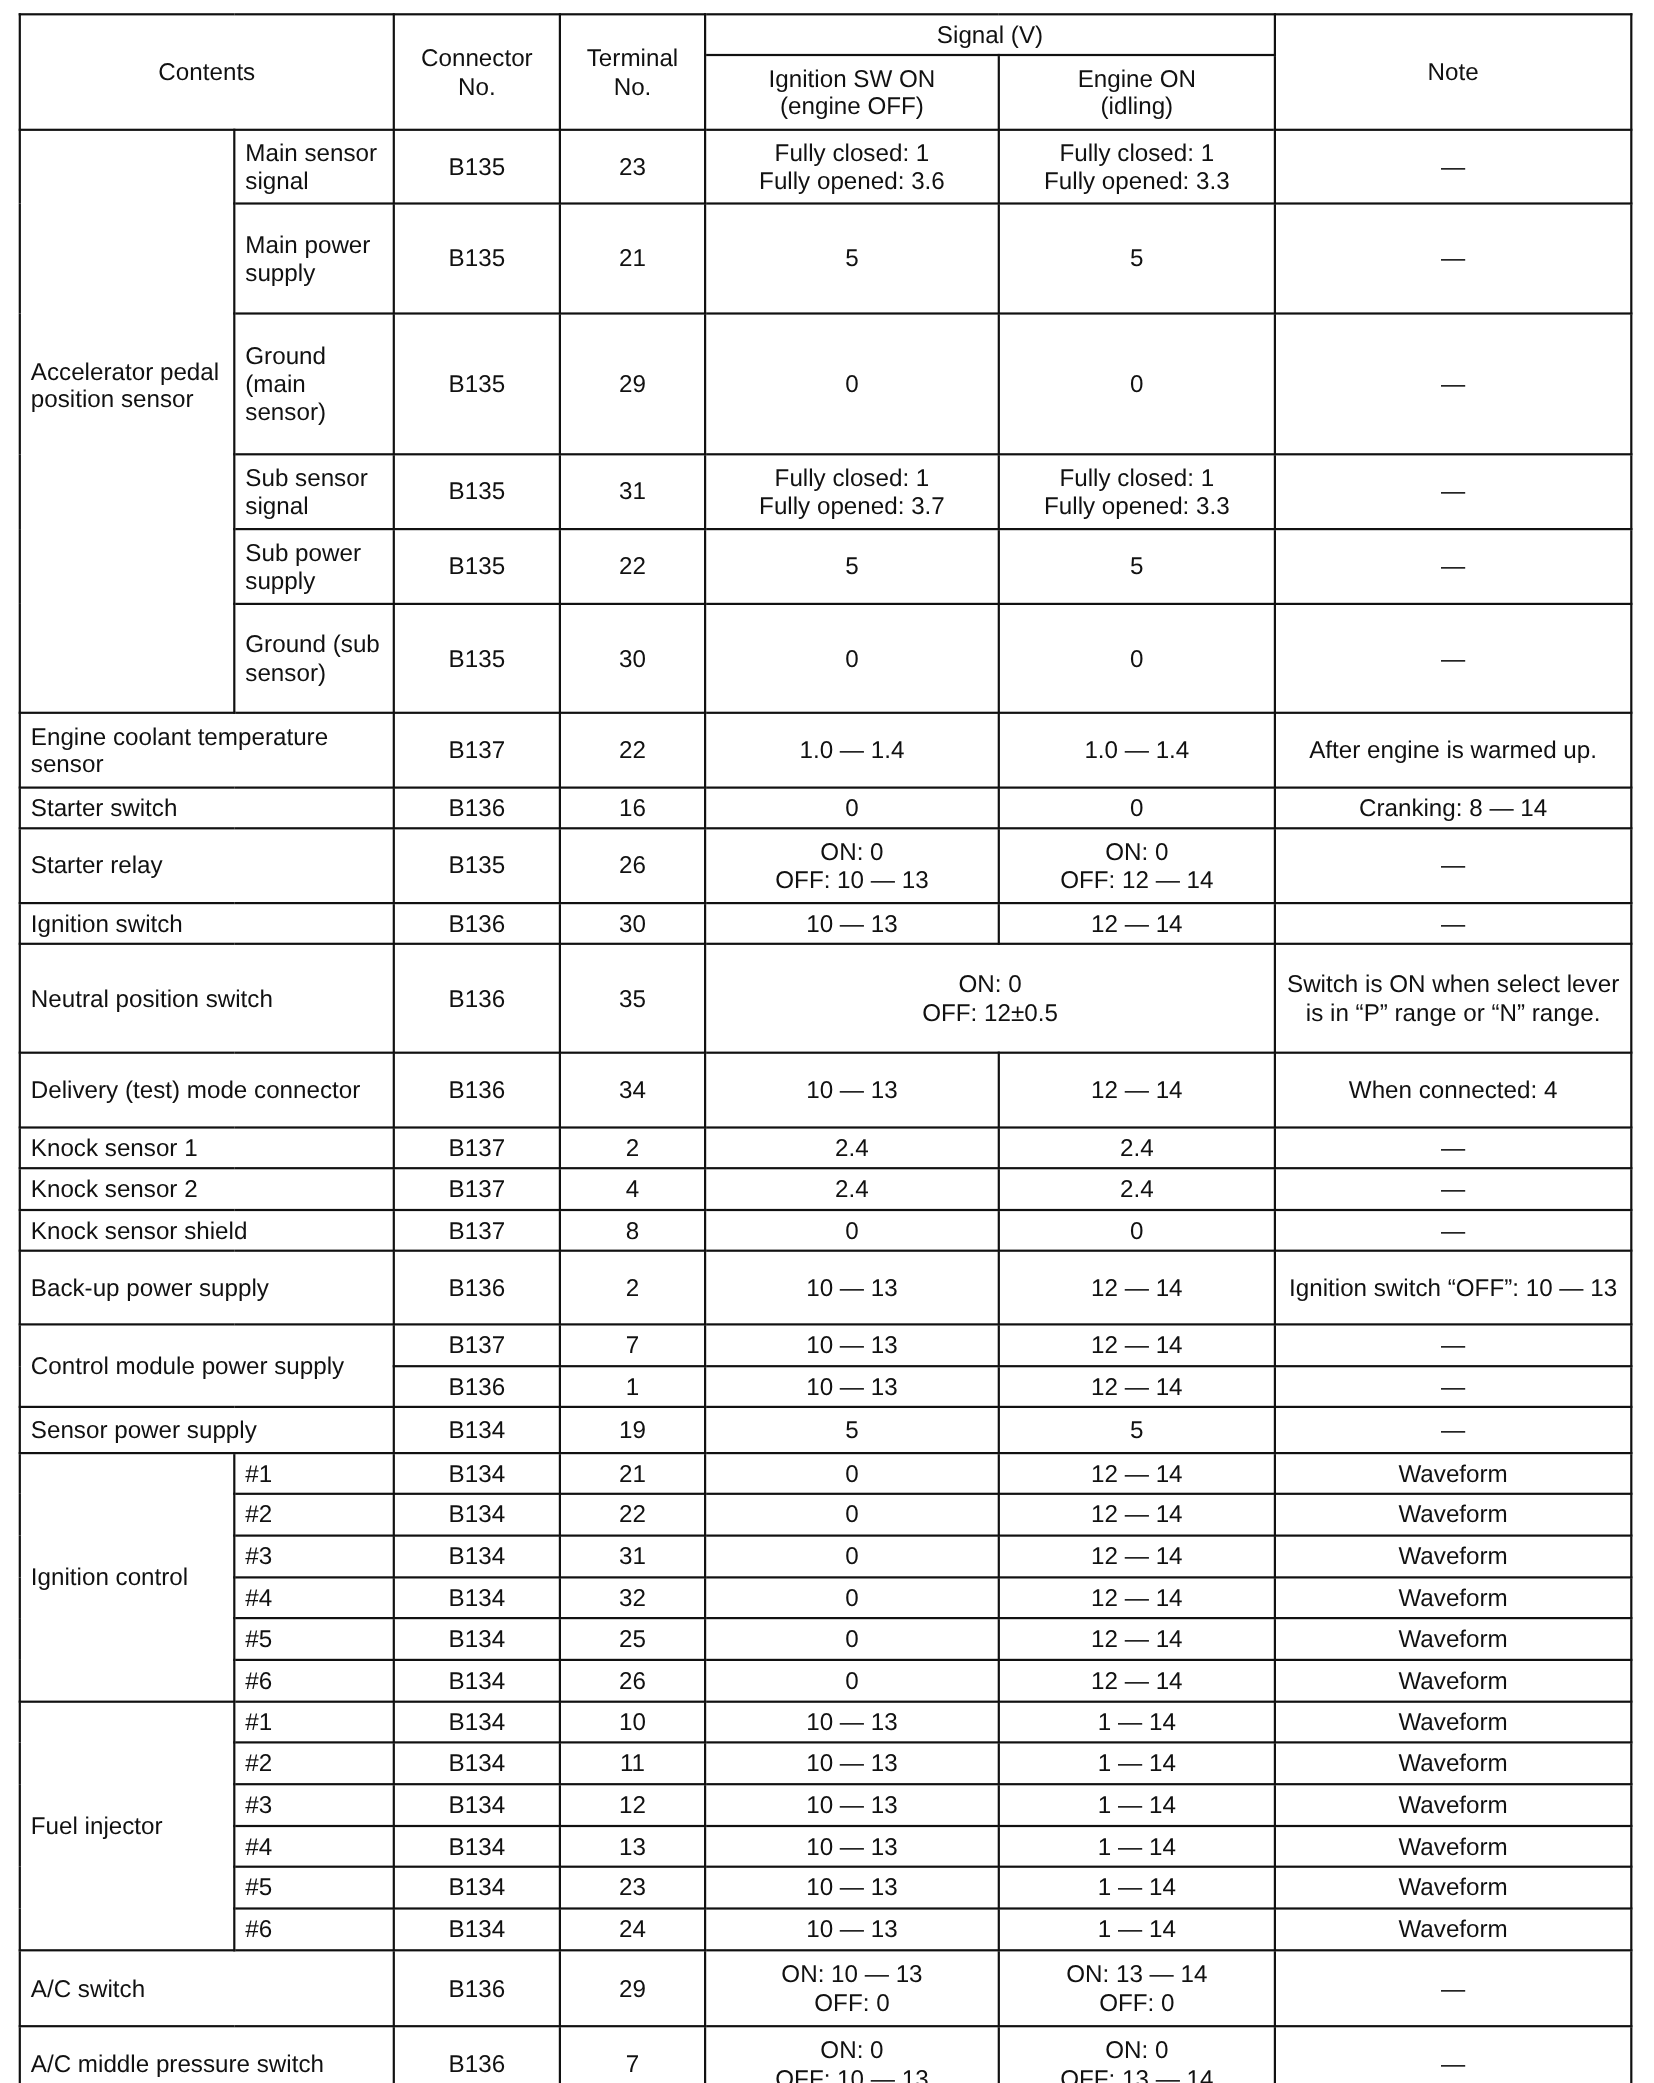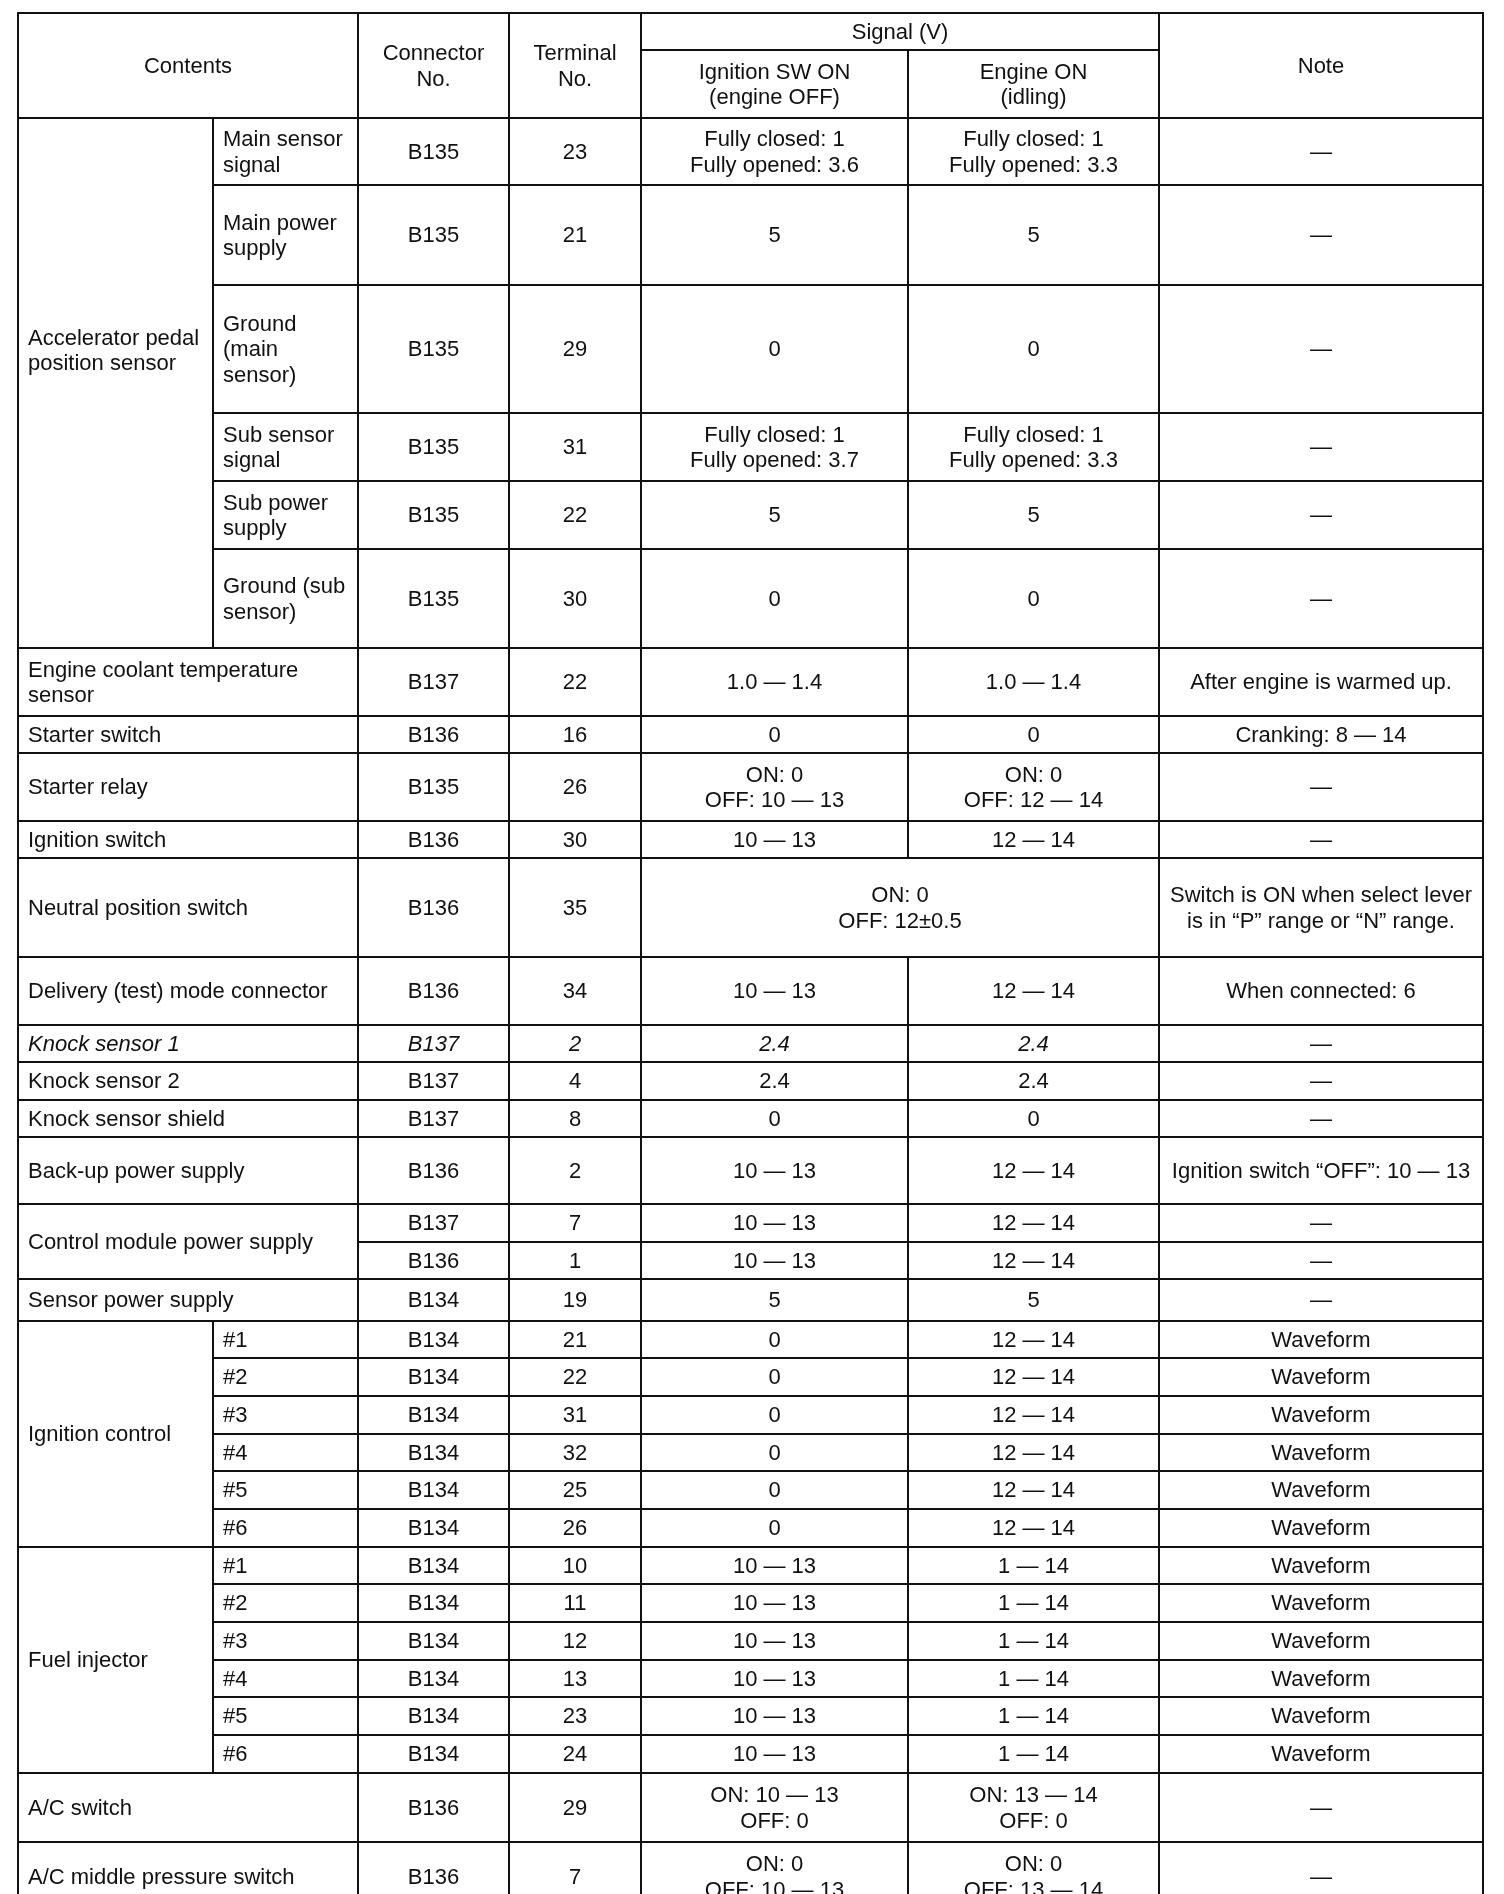--- a/index.html
+++ b/index.html
@@ -164,24 +164,24 @@
 OFF: 12±0.5</td>
       <td class="c">Switch is ON when select lever is in “P” range or “N” range.</td>
     </tr>
 
     <tr style="height:68px;">
       <td colspan="2" class="l">Delivery (test) mode connector</td>
       <td class="c">B136</td>
       <td class="c">34</td>
       <td class="c pre">10 — 13</td>
       <td class="c pre">12 — 14</td>
-      <td class="c">When connected: 6</td>
-    </tr>
-
-    <tr style="height:37px;font-style:italic;">
+      <td class="c">When connected: 4</td>
+    </tr>
+
+    <tr style="height:37px;">
       <td colspan="2" class="l">Knock sensor 1</td>
       <td class="c">B137</td>
       <td class="c">2</td>
       <td class="c pre">2.4</td>
       <td class="c pre">2.4</td>
       <td class="c">—</td>
     </tr>
 
     <tr style="height:38px;">
       <td colspan="2" class="l">Knock sensor 2</td>

